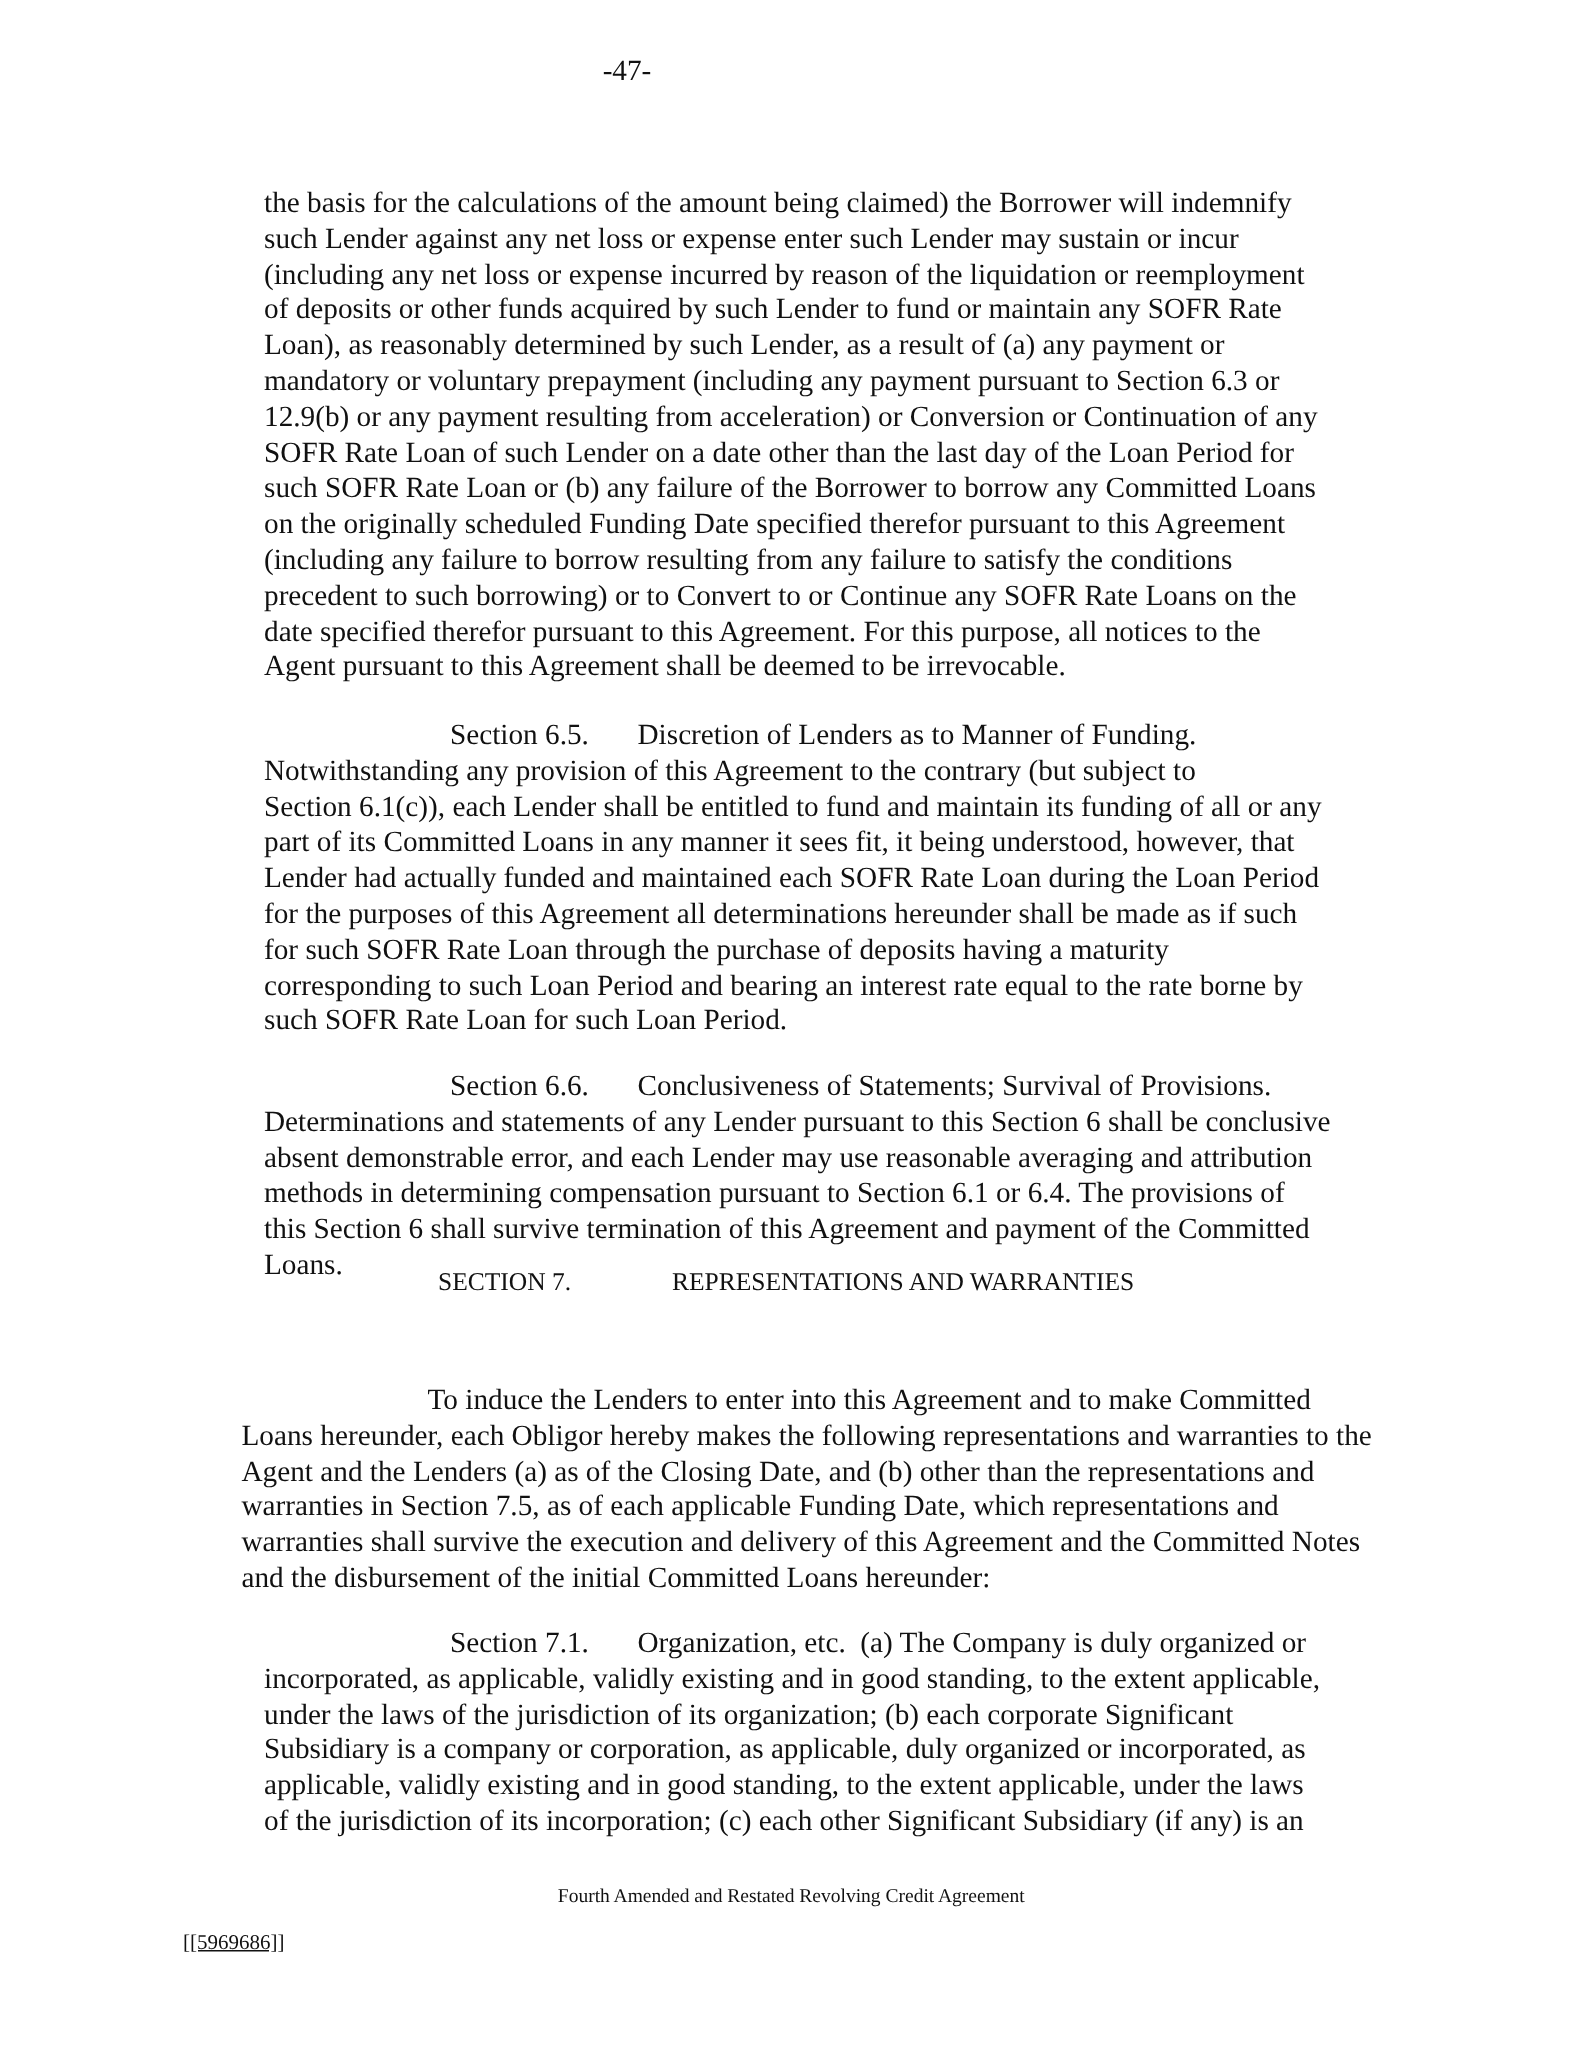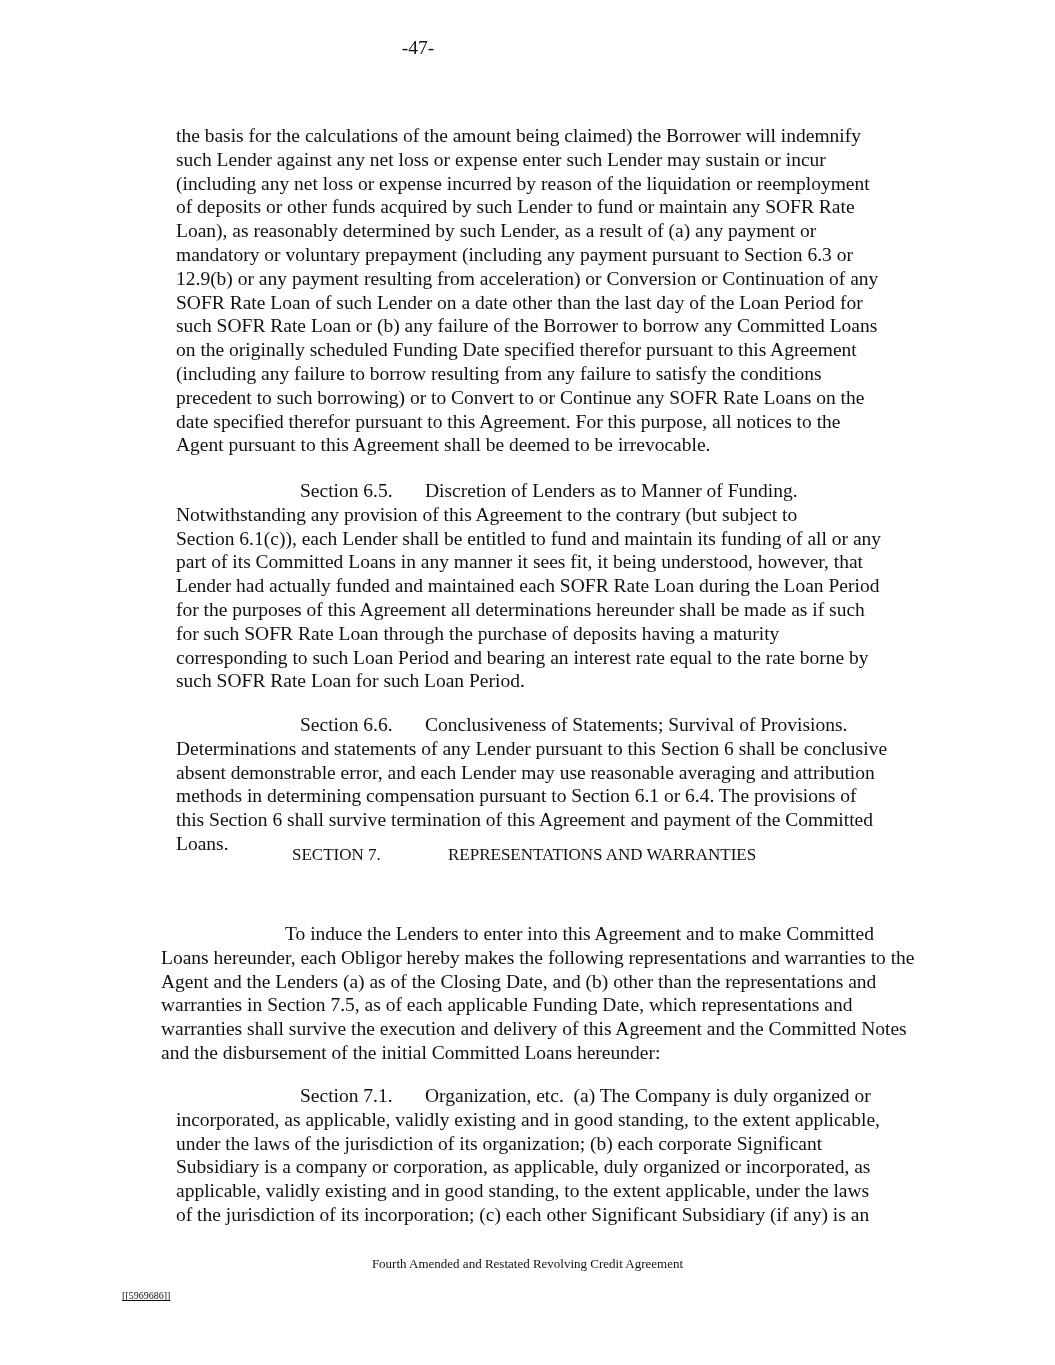--- a/index.html
+++ b/index.html
@@ -24,21 +24,21 @@
   .p5 { top: 1084px; left: 176px; }
   .sec-label { display: inline-block; }
   .indent-sec { padding-left: 124px; }
   .indent-induce { padding-left: 124px; }
   .footer-title {
     position: absolute; top: 1253px; left: 0; width: 1055px; text-align: center;
     font-size: 13px; line-height: 22px;
   }
   .doc-id {
     position: absolute; top: 1290px; left: 122px;
-    font-size: 10px; line-height: 12px; text-decoration: underline; text-align: right;
+    font-size: 14px; line-height: 12px; text-decoration: underline; text-align: right;
   }
 </style>
 </head>
 <body>
 
 <div class="page-number">-47-</div>
 
 <div class="block p1">
   <span class="line">the basis for the calculations of the amount being claimed) the Borrower will indemnify</span>
   <span class="line">such Lender against any net loss or expense enter such Lender may sustain or incur</span>

